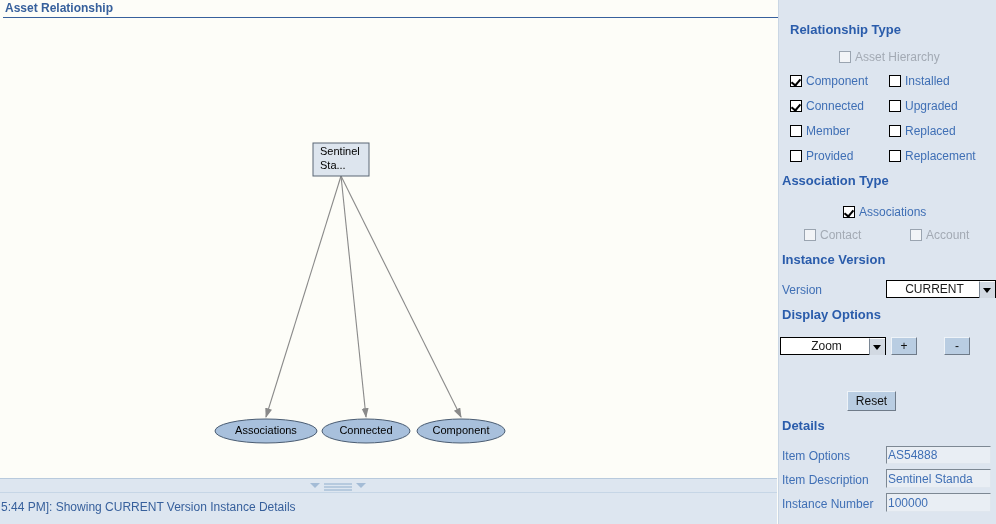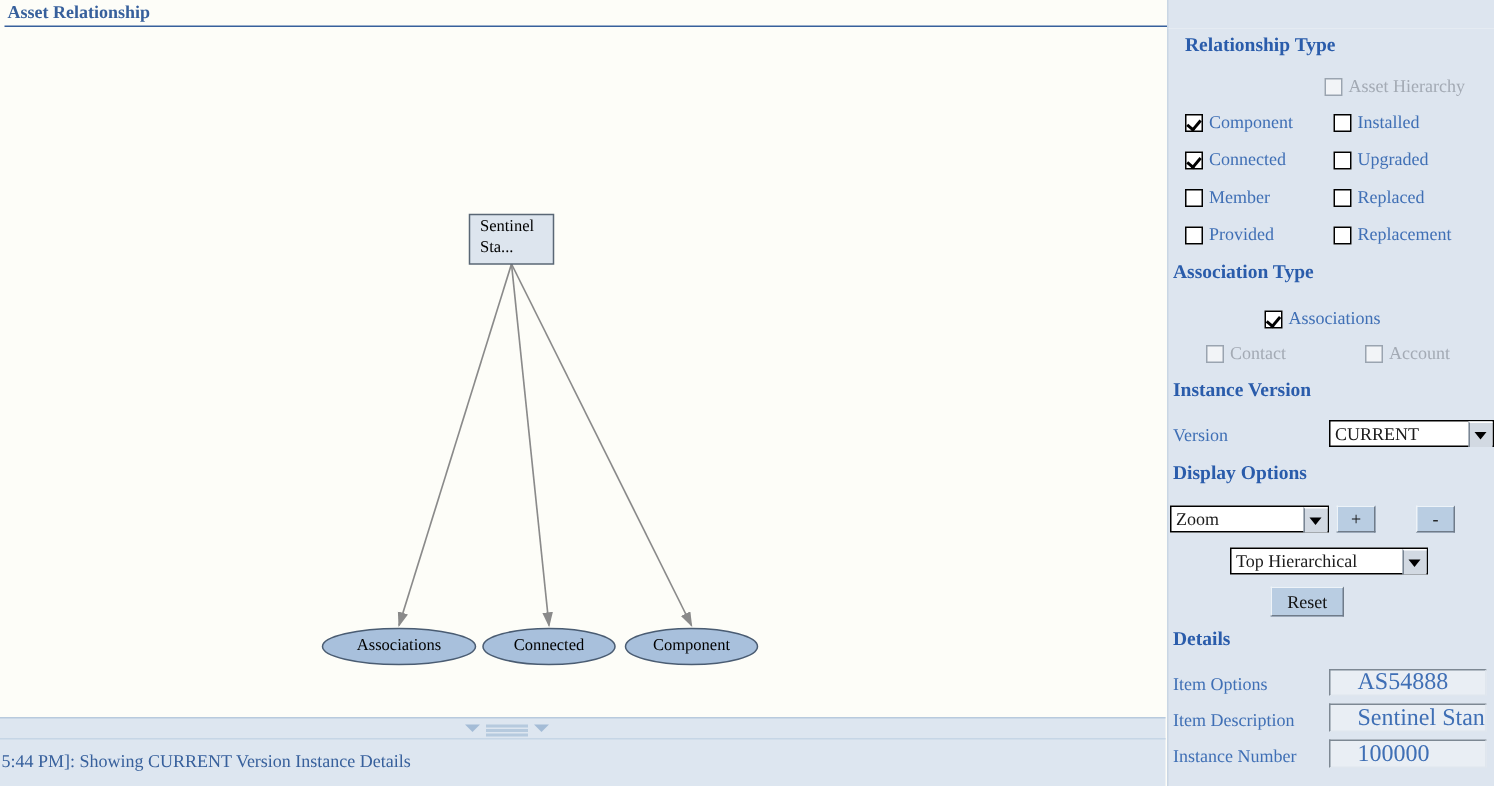--- a/index.html
+++ b/index.html
@@ -10,21 +10,20 @@
     overflow: hidden;
     background: #ffffff;
     font-family: "Liberation Sans", sans-serif;
   }
 
   #app {
     position: relative;
     width: 996px;
     height: 524px;
     background: #fdfdf8;
-    font-family: Liberation Serif, serif;
   }
 
   
   .header {
     position: absolute;
     left: 0; top: 0;
     width: 996px; height: 18px;
     background: #fdfdf8;
   }
   .header-title {
@@ -192,20 +191,21 @@
   .sel {
     position: absolute;
     box-sizing: border-box;
     background: #ffffff;
     border: 1px solid #000000;
     font-size: 12px;
     color: #1a1a1a;
     display: flex;
     align-items: center;
     padding-left: 3px;
+    text-align: center;
   }
   .sel .selval {
     flex: 1 1 auto;
     overflow: hidden;
     white-space: nowrap;
   }
   .sel .selbtn {
     flex: 0 0 auto;
     width: 15px;
     height: 100%;
@@ -242,25 +242,25 @@
   }
 
   
   .rofield {
     position: absolute;
     box-sizing: border-box;
     background: #e9eef4;
     border: 1px solid #7d8893;
     border-right-color: #dfe6ee;
     border-bottom-color: #dfe6ee;
-    font-size: 16px;
+    font-size: 12px;
     color: #3f6fb5;
     display: flex;
     align-items: center;
-    padding-left: 18px;
+    padding-left: 1px;
     overflow: hidden;
     white-space: nowrap;
   }
 </style>
 </head>
 <body>
 
 <div id="app">
 
   <div class="header">
@@ -319,21 +319,21 @@
 
   <div class="statusbar">
     <div class="status-text">5:44 PM]: Showing CURRENT Version Instance Details</div>
   </div>
 
   <div class="side-top-fill"></div>
   <div class="side">
 
     <div class="sec-title" style="left:11px; top:3px;">Relationship Type</div>
 
-    <div class="cbrow" style="left:60px; top:31px;margin-left:44px;">
+    <div class="cbrow" style="left:60px; top:31px;">
       <span class="cbox disabled"></span>
       <span class="cblabel disabled">Asset Hierarchy</span>
     </div>
 
     <div class="cbrow" style="left:11px; top:55px;">
       <span class="cbox checked"></span>
       <span class="cblabel">Component</span>
     </div>
     <div class="cbrow" style="left:11px; top:80px;">
       <span class="cbox checked"></span>
@@ -390,24 +390,20 @@
 
     <div class="sec-title" style="left:3px; top:288px;">Display Options</div>
 
     <div class="sel" style="left:1px; top:318px; width:106px; height:18px;">
       <span class="selval">Zoom</span>
       <span class="selbtn"></span>
     </div>
     <div class="btn" style="left:112px; top:318px; width:26px; height:18px;">+</div>
     <div class="btn" style="left:165px; top:318px; width:26px; height:18px;">-</div>
 
-    <div class="sel" style="left:41px; top:346px; width:132px; height:18px;">
-      <span class="selval">Top Hierarchical</span>
-      <span class="selbtn"></span>
-    </div>
 
     <div class="btn" style="left:68px; top:372px; width:49px; height:20px;">Reset</div>
 
     <div class="sec-title" style="left:3px; top:399px;">Details</div>
 
     <div class="fieldlabel" style="left:3px; top:430px;">Item Options</div>
     <div class="rofield" style="left:107px; top:427px; width:105px; height:18px;">AS54888</div>
 
     <div class="fieldlabel" style="left:3px; top:454px;">Item Description</div>
     <div class="rofield" style="left:107px; top:450px; width:105px; height:19px;">Sentinel Standa</div>

